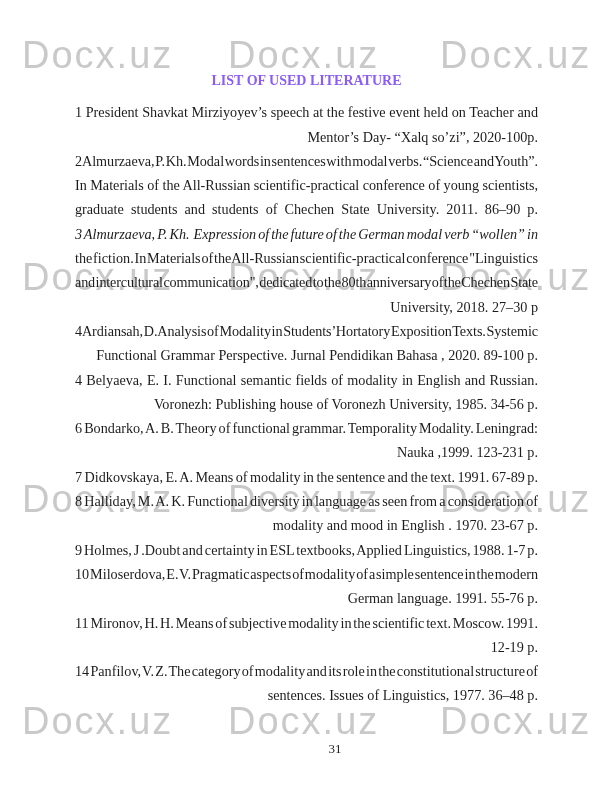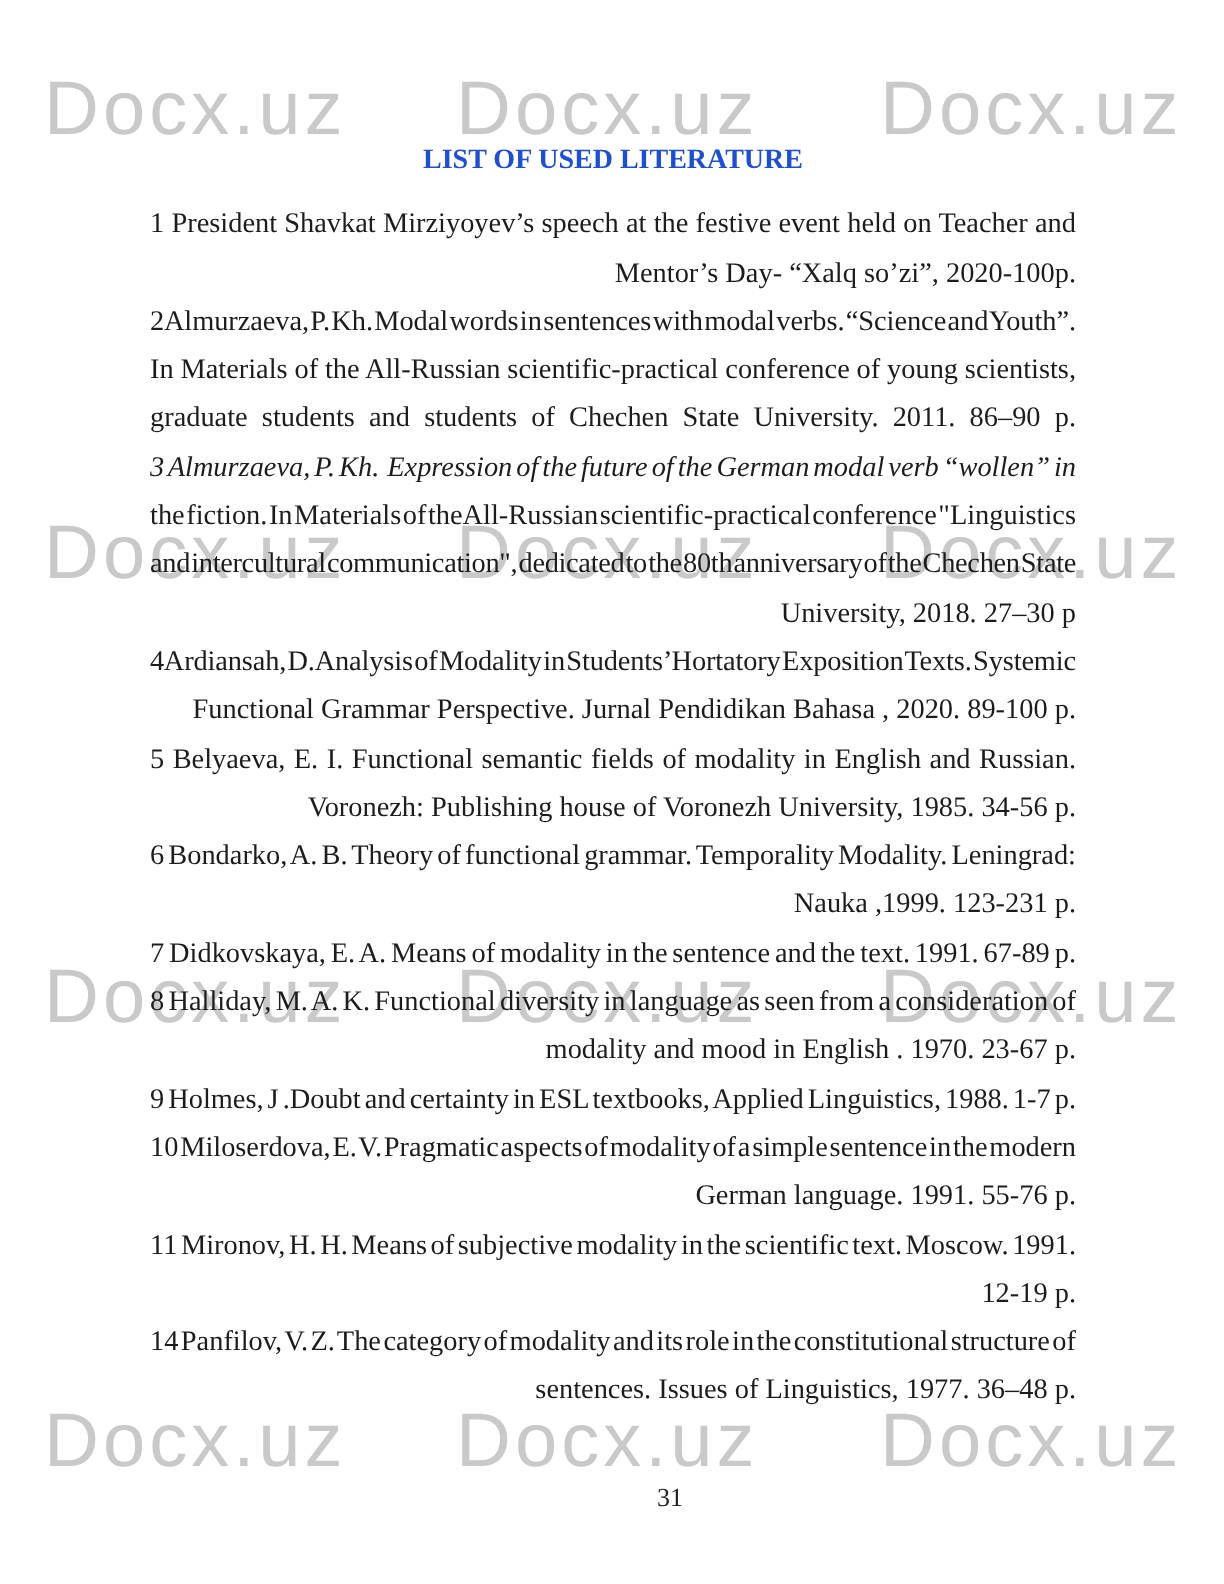--- a/index.html
+++ b/index.html
@@ -24,21 +24,21 @@
   .content{
     position:absolute;left:75px;top:69px;width:463px;z-index:1;
     color:#1c1c1c;
   }
   .doc-title{
     text-align:center;
     font-weight:bold;
     font-size:14px;
     line-height:24.3px;
     margin:0 0 7px 0;
-    color:#1d4ed8;
+    color:#8b5cf6;
   }
   .line{
     font-size:14.2px;
     line-height:24.3px;
     height:24.3px;
     overflow:hidden;
     text-align:right;
   }
   .line.j{
     text-align:justify;
@@ -79,21 +79,21 @@
         <div class="line">Mentor’s Day- “Xalq so’zi”, 2020-100p.</div>
         <div class="line j" style="word-spacing: -3px; letter-spacing: -0.03px;">2 Almurzaeva, P. Kh. Modal words in sentences with modal verbs. “Science and Youth”.</div>
         <div class="line j" style="word-spacing: -0.34375px;">In Materials of the All-Russian scientific-practical conference of young scientists,</div>
         <div class="line j">graduate students and students of Chechen State University. 2011. 86–90 p.</div>
         <div class="line j" style="word-spacing: -1.85491px; font-style: italic;">3 Almurzaeva, P. Kh.&nbsp; Expression of the future of the German modal verb “wollen” in</div>
         <div class="line j" style="word-spacing: -3px;">the fiction. In Materials of the All-Russian scientific-practical conference "Linguistics</div>
         <div class="line j" style="word-spacing: -3px; letter-spacing: -0.16px;">and intercultural communication", dedicated to the 80th anniversary of the Chechen State</div>
         <div class="line">University, 2018. 27–30 p</div>
         <div class="line j" style="word-spacing: -3px; letter-spacing: -0.07px;">4 Ardiansah, D. Analysis of Modality in Students’ Hortatory Exposition Texts. Systemic</div>
         <div class="line">Functional Grammar Perspective. Jurnal Pendidikan Bahasa , 2020. 89-100 p.</div>
-        <div class="line j">5 Belyaeva, E. I. Functional semantic fields of modality in English and Russian.</div>
+        <div class="line j">4 Belyaeva, E. I. Functional semantic fields of modality in English and Russian.</div>
         <div class="line">Voronezh: Publishing house of Voronezh University, 1985. 34-56 p.</div>
         <div class="line j" style="word-spacing: -1.6875px;">6 Bondarko, A. B. Theory of functional grammar. Temporality Modality. Leningrad:</div>
         <div class="line">Nauka ,1999. 123-231 p.</div>
         <div class="line j" style="word-spacing: -1.23542px;">7 Didkovskaya, E. A. Means of modality in the sentence and the text. 1991. 67-89 p.</div>
         <div class="line j" style="word-spacing: -1.56585px;">8 Halliday, M. A. K. Functional diversity in language as seen from a consideration of</div>
         <div class="line">modality and mood in English . 1970. 23-67 p.</div>
         <div class="line j" style="word-spacing: -1.69111px;">9 Holmes, J .Doubt and certainty in ESL textbooks, Applied Linguistics, 1988. 1-7 p.</div>
         <div class="line j" style="word-spacing: -2.80469px;">10 Miloserdova, E. V. Pragmatic aspects of modality of a simple sentence in the modern</div>
         <div class="line">German language. 1991. 55-76 p.</div>
         <div class="line j" style="word-spacing: -1.91106px;">11 Mironov, H. H. Means of subjective modality in the scientific text. Moscow. 1991.</div>

